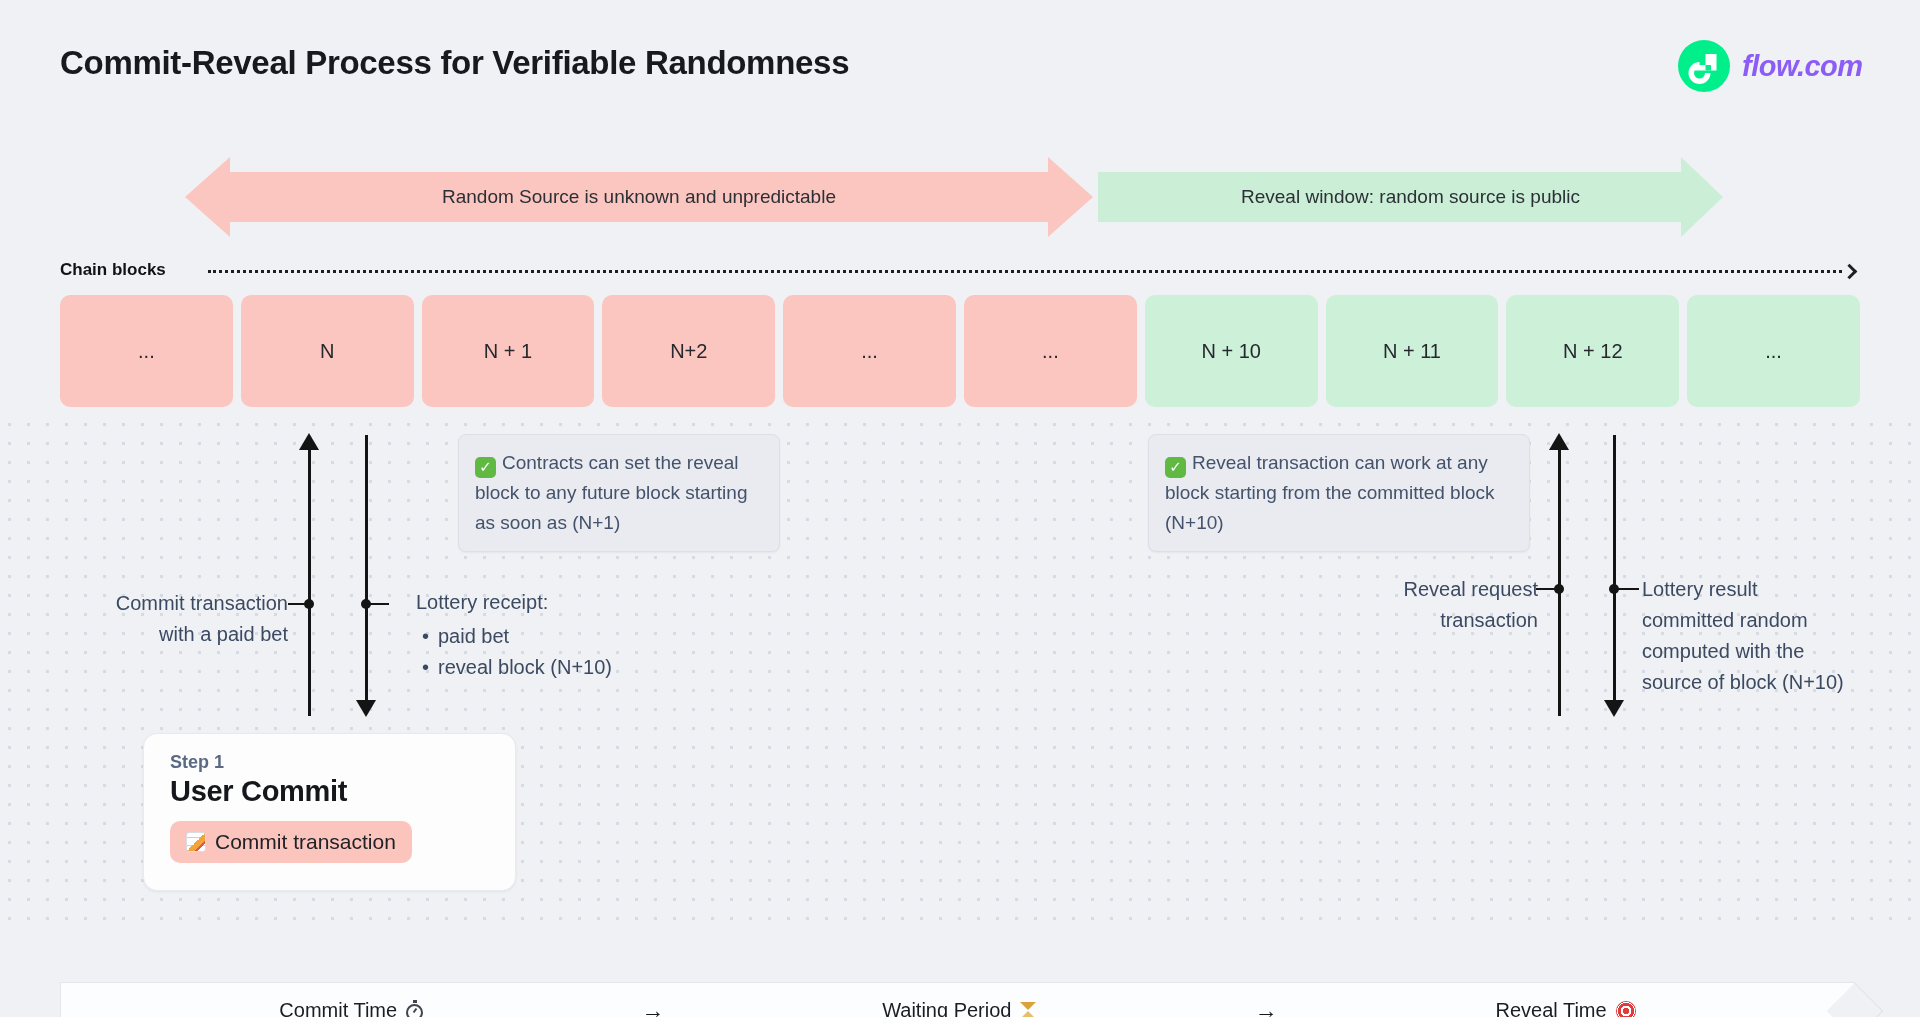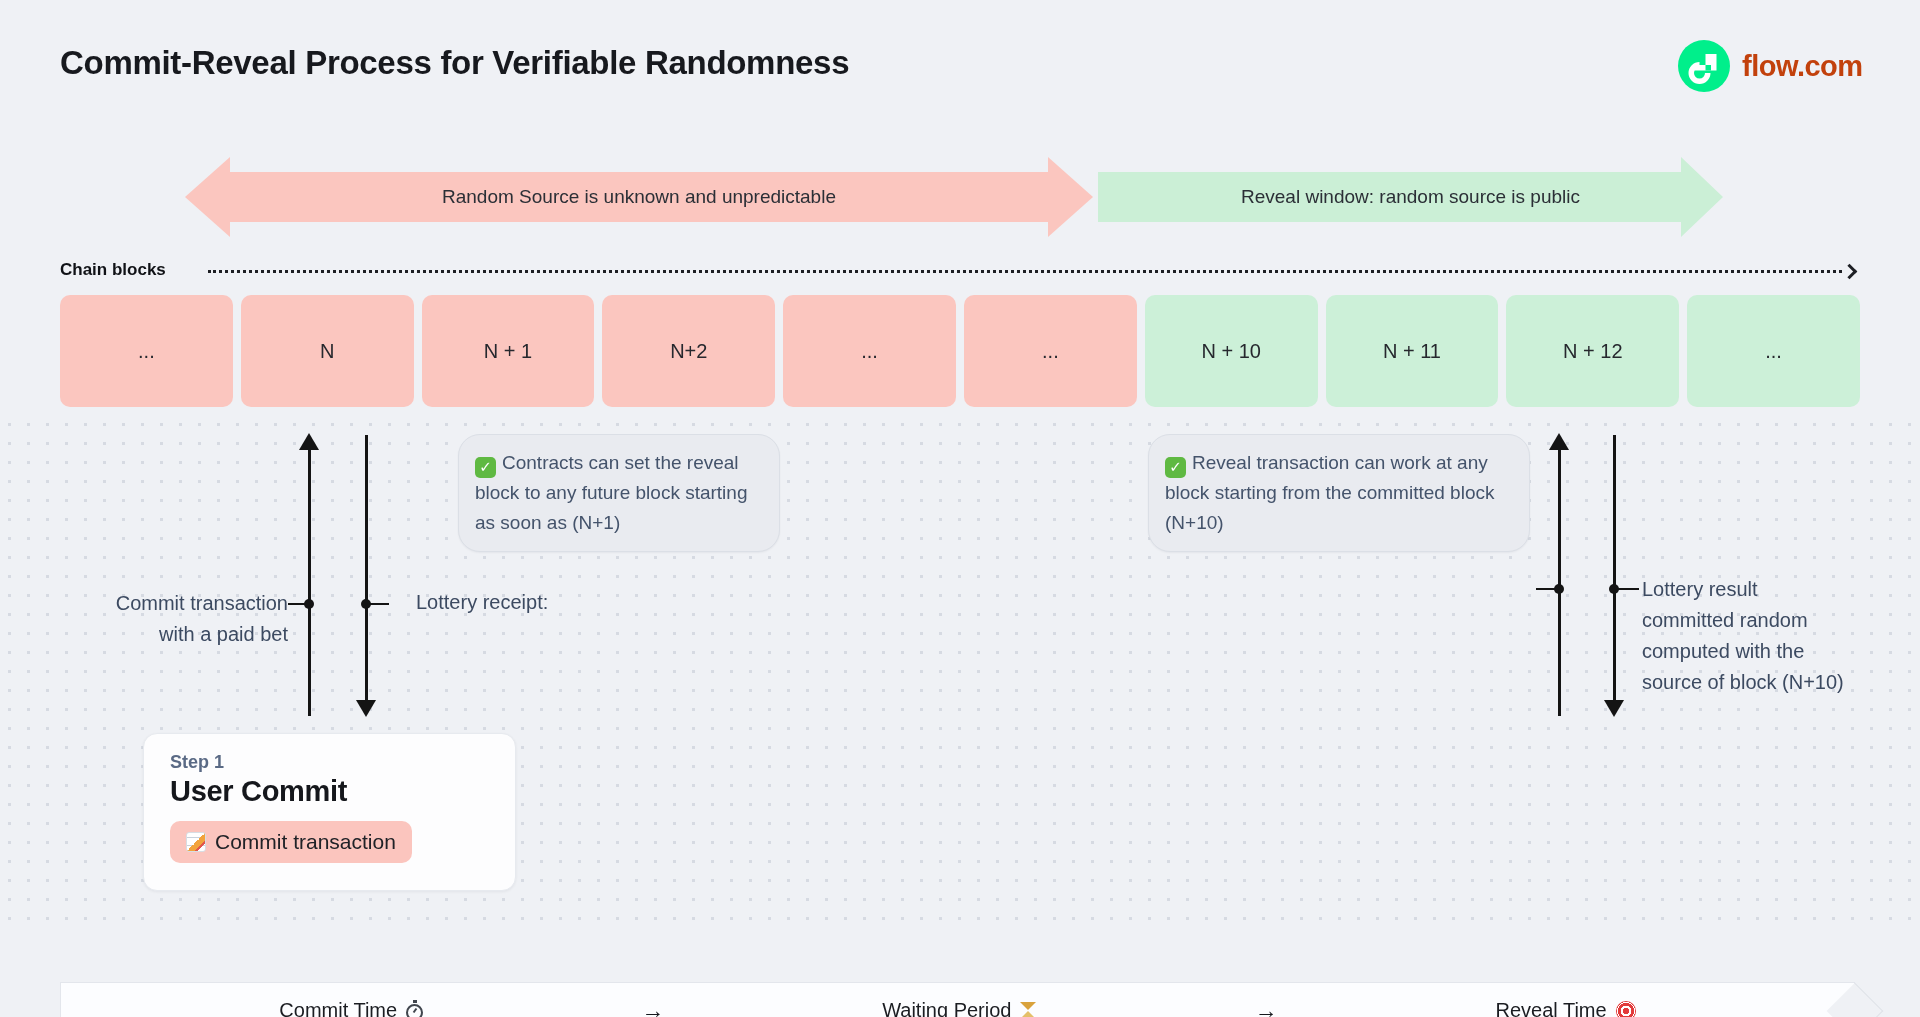--- a/index.html
+++ b/index.html
@@ -10,21 +10,21 @@
   
   .bg-dots { position:absolute; left:0; top:415px; width:1920px; height:520px;
     background-image:radial-gradient(circle,#d6dae2 1.6px,transparent 1.8px);
     background-size:19px 19px; z-index:0; }
 
   .layer { position:absolute; z-index:1; }
 
   
   .title { left:60px; top:44px; font-size:33px; font-weight:700; color:#17191e; letter-spacing:-0.3px; }
   .brand { left:1678px; top:40px; display:flex; align-items:center; gap:12px; }
-  .brand-name { font-size:29px; font-weight:700; color:#c2410c; letter-spacing:-0.5px; }
+  .brand-name { font-size:29px; font-weight:700; color:#8b5cf6; letter-spacing:-0.5px;font-style:italic; }
 
   
   .phase-arrow { display:flex; align-items:center; justify-content:center;
     font-size:19px; color:#2b2f36; height:80px; }
   .phase-commit { left:185px; top:157px; width:908px; background:#fbc6bf;
     clip-path:polygon(0 50%,45px 0,45px 15px,calc(100% - 45px) 15px,calc(100% - 45px) 0,100% 50%,calc(100% - 45px) 100%,calc(100% - 45px) 65px,45px 65px,45px 100%); }
   .phase-reveal { left:1098px; top:157px; width:625px; background:#cbefd6;
     clip-path:polygon(0 15px,calc(100% - 42px) 15px,calc(100% - 42px) 0,100% 50%,calc(100% - 42px) 100%,calc(100% - 42px) 65px,0 65px); }
 
   
@@ -32,21 +32,21 @@
   .chain-line { left:208px; top:270px; width:1634px; border-top:3px dotted #1d1f24; }
   .chain-line-arrow { left:1844px; top:266px; width:11px; height:11px;
     border-top:3px solid #1d1f24; border-right:3px solid #1d1f24; transform:rotate(45deg); }
   .blocks { left:60px; top:295px; width:1800px; height:112px; display:flex; gap:8px; }
   .block { flex:1; border-radius:10px; display:flex; align-items:center; justify-content:center;
     font-size:20px; color:#26282e; }
   .block.commit { background:#fbc6bf; }
   .block.reveal { background:#ccf0d8; }
 
   
-  .note { background:#e9ebf0; border:1px solid #dbdfe6; border-radius:22px;
+  .note { background:#e9ebf0; border:1px solid #dbdfe6; border-radius:8px;
     padding:13px 16px; font-size:19px; line-height:30px; color:#44536b;
     box-shadow:0 1px 2px rgba(16,24,40,.05); }
   .note-commit { left:458px; top:434px; width:322px; }
   .note-reveal { left:1148px; top:434px; width:382px; }
   .check-icon { display:inline-flex; width:21px; height:21px; background:#5fb942; border-radius:5px;
     color:#fff; font-size:15px; font-weight:700; align-items:center; justify-content:center;
     vertical-align:-3px; margin-right:6px; }
 
   
   .vline { position:absolute; width:3px; background:#141414; z-index:1; }
@@ -173,20 +173,28 @@
   <div class="cdot" style="left:1554px; top:584px;"></div>
   <div class="cline" style="left:1615px; top:588px; width:24px;"></div>
   <div class="cdot" style="left:1609px; top:584px;"></div>
 
   <div class="layer ann ann-commit-tx">
     <div>Commit transaction</div>
     <div>with a paid bet</div>
   </div>
   <div class="layer ann ann-receipt">
     <div>Lottery receipt:</div>
+    <ul>
+      <li>paid bet</li>
+      <li>reveal block (N+10)</li>
+    </ul>
+  </div>
+  <div class="layer ann ann-reveal-tx">
+    <div>Reveal request</div>
+    <div>transaction</div>
   </div>
   <div class="layer ann ann-result">
     <div>Lottery result</div>
     <div>committed random</div>
     <div>computed with the</div>
     <div>source of block (N+10)</div>
   </div>
 
   <div class="layer card card-step1">
     <div class="card-eyebrow">Step 1</div>

